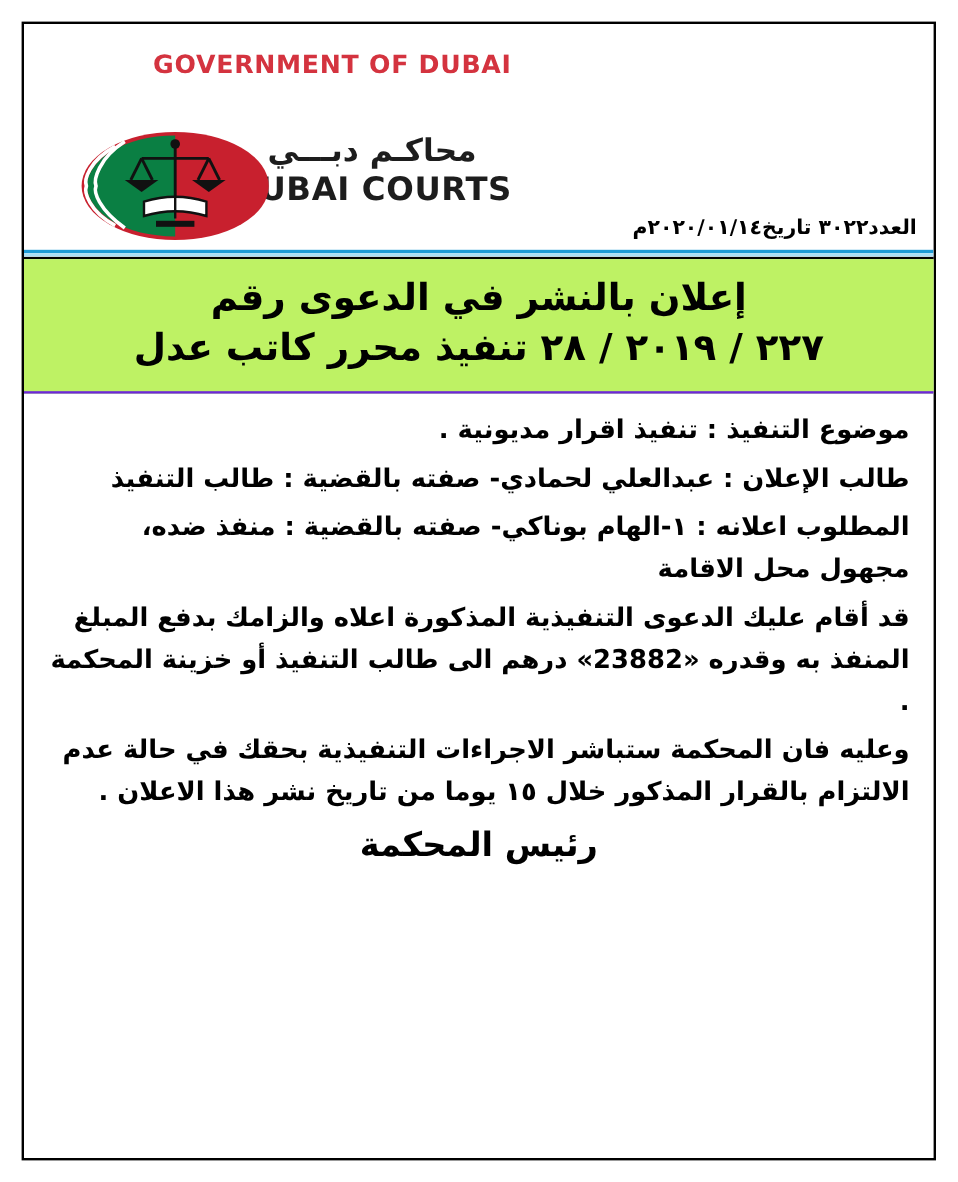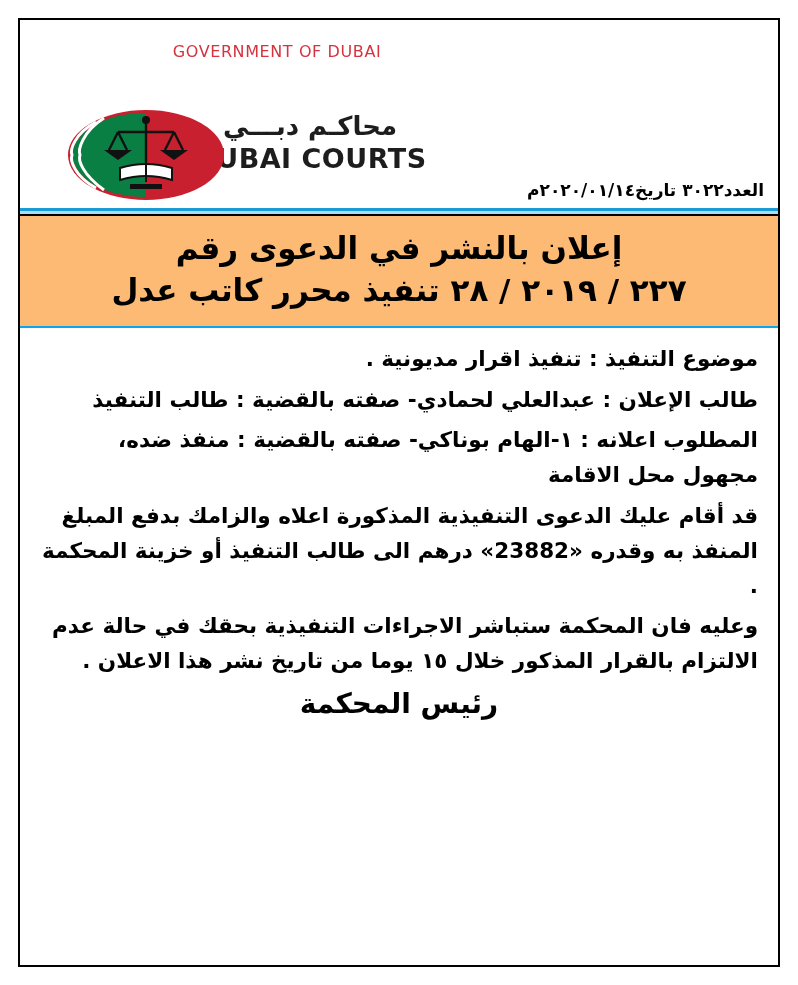--- a/index.html
+++ b/index.html
@@ -90,22 +90,22 @@
   }
   .gov-arabic {
     font-size: 30px;
     font-weight: bold;
     color: #d4333f;
     line-height: 1.1;
     letter-spacing: 1px;
   }
   .gov-english {
     margin-top: 6px;
-    font-size: 16px;
-    font-weight: normal;
+    font-size: 21px;
+    font-weight: bold;
     color: #d4333f;
     letter-spacing: 0.6px;
     direction: ltr;
   }
 
   .courts-block {
     position: absolute;
     left: 140px;
     top: 92px;
     width: 300px;
@@ -130,22 +130,22 @@
     position: absolute;
     left: 26px;
     top: 86px;
     width: 180px;
     height: 98px;
   }
 
   
   .title-band {
     position: relative;
-    background: #fdba74;
-    border-bottom: 2px solid #0ea5e9;
+    background: #bef264;
+    border-bottom: 2px solid #6d28d9;
     padding: 12px 18px 14px 18px;
     text-align: center;
   }
   .title-line1 {
     font-size: 31px;
     font-weight: bold;
     line-height: 1.35;
     color: #000;
   }
   .title-line2 {

